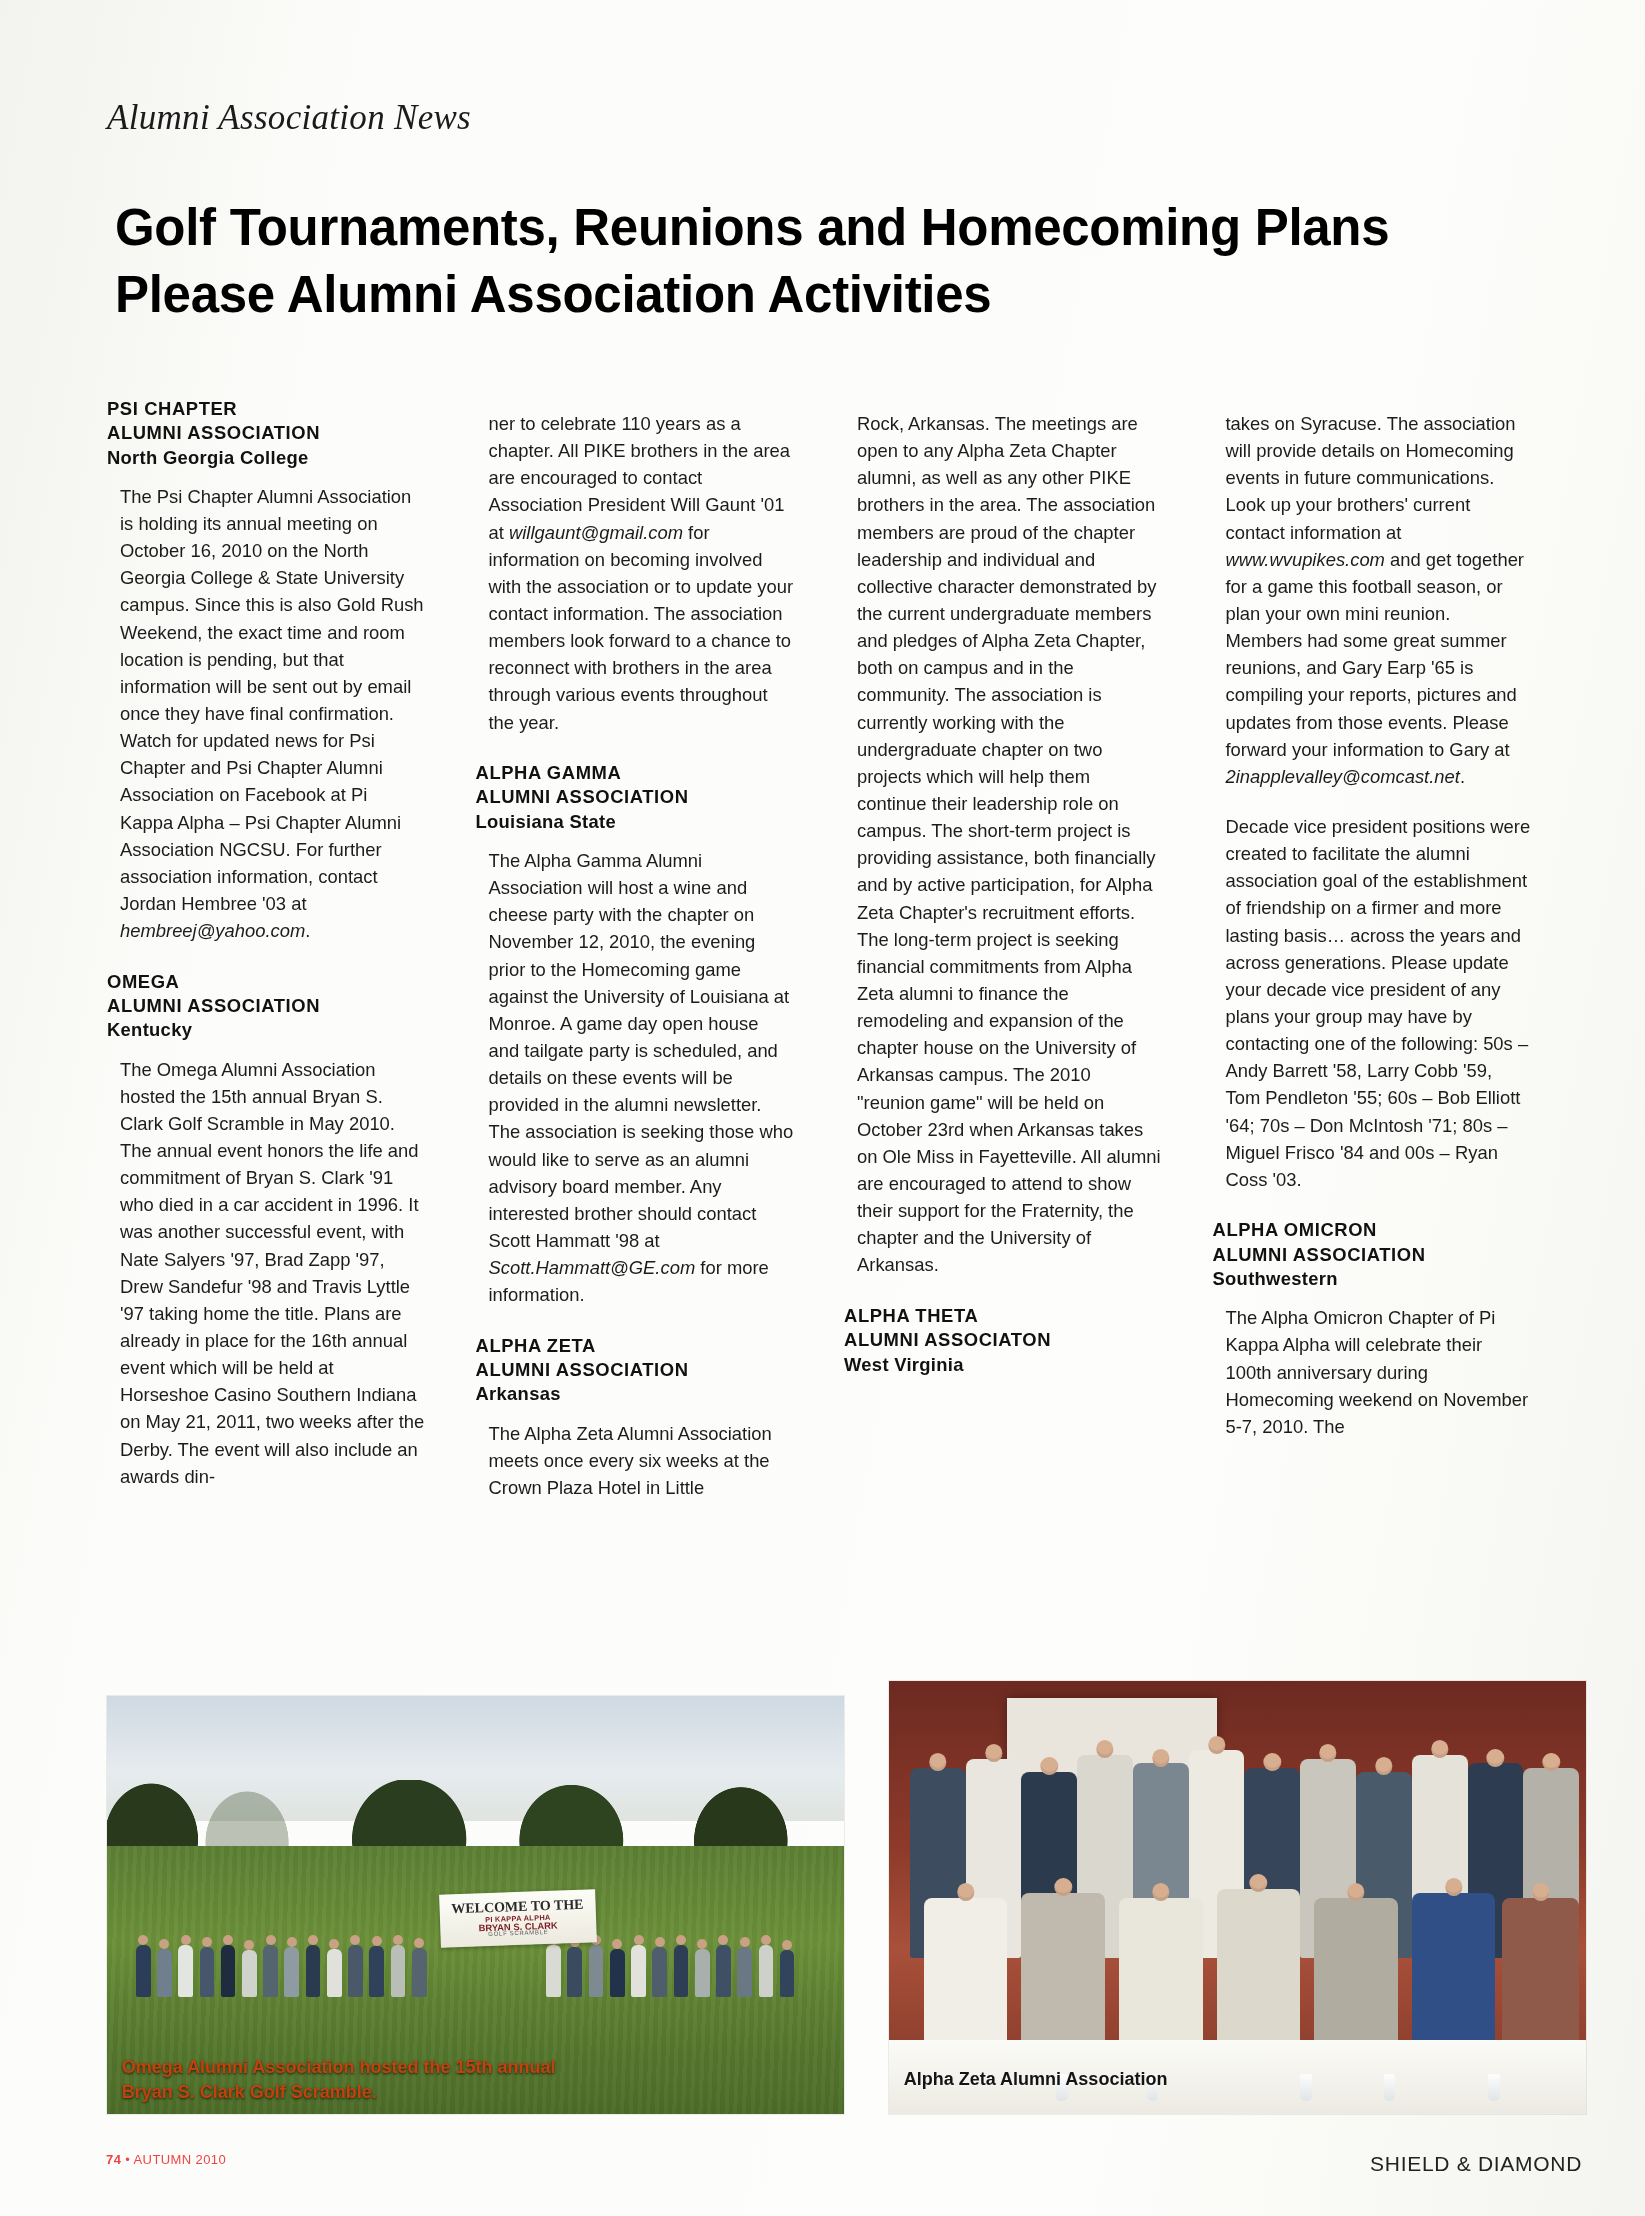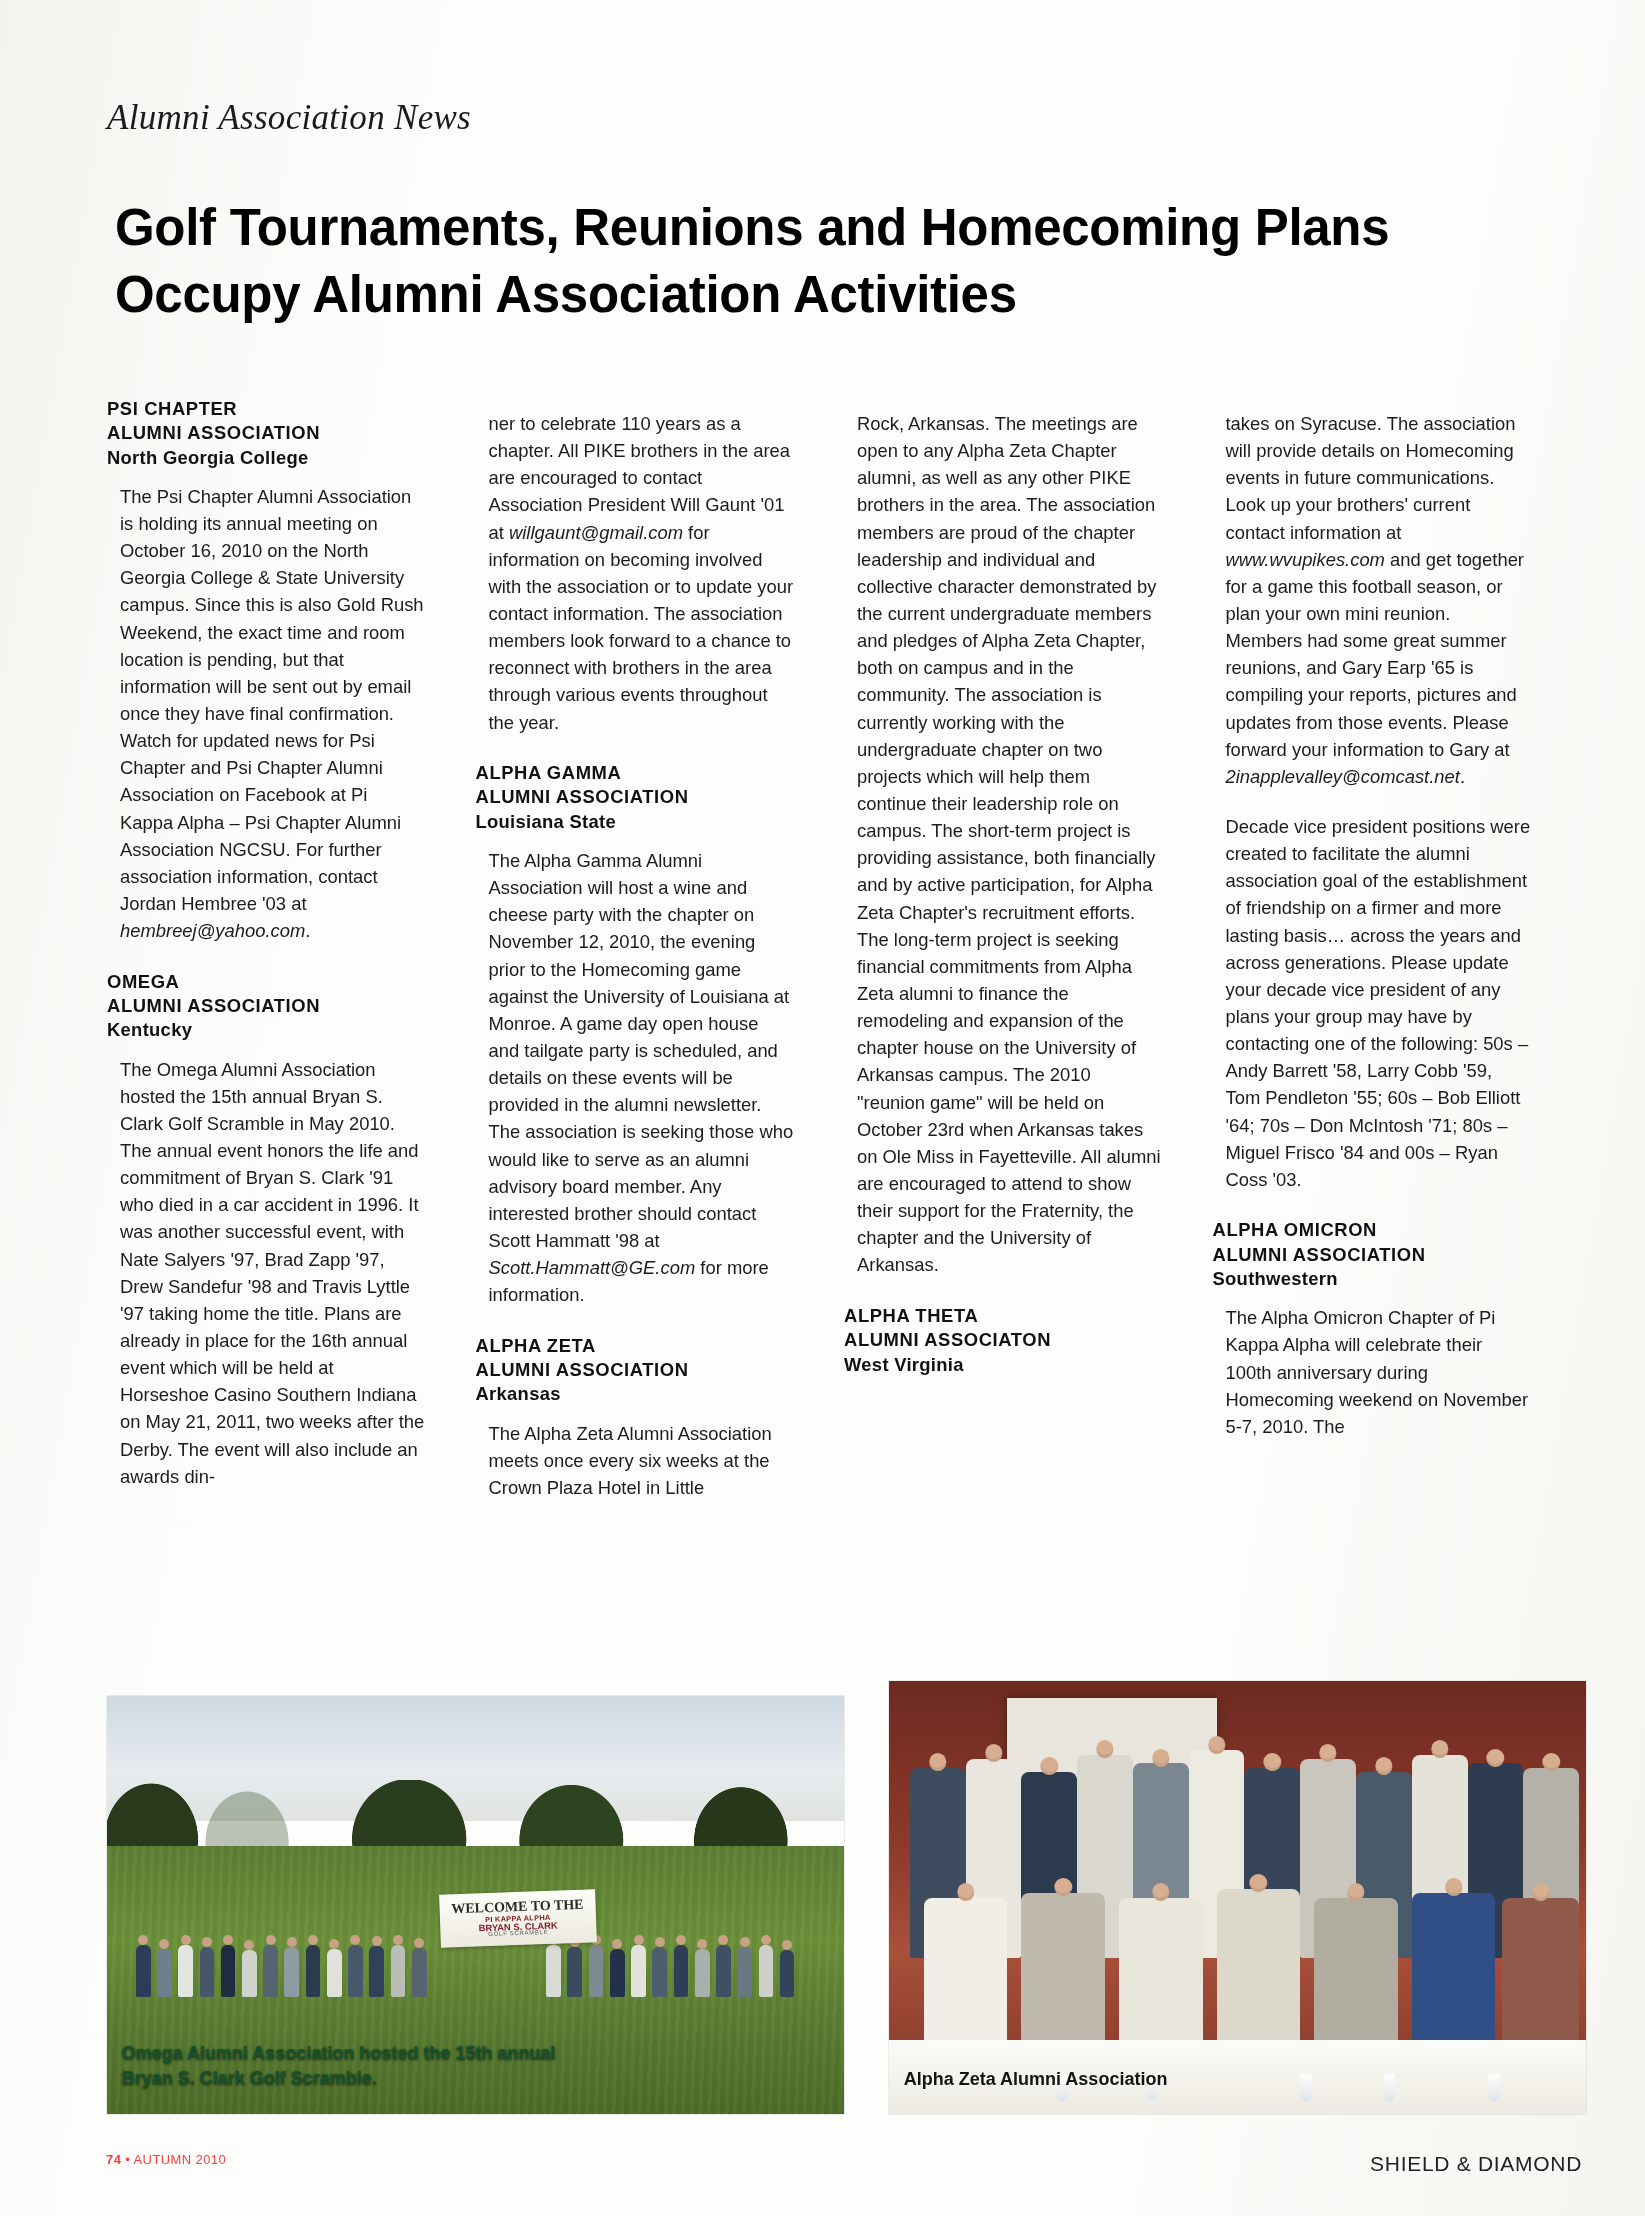--- a/index.html
+++ b/index.html
@@ -108,23 +108,23 @@
   }
   .photo-right {
     left: 888px;
     top: 1680px;
     width: 697px;
     height: 433px;
   }
   .caption {
     position: absolute;
     left: 14.7px;
-    bottom: 24px;
+    bottom: 10px;
     right: 14.7px;
-    color: #14532d;
+    color: #c2410c;
     font-size: 18px;
     font-weight: bold;
     line-height: 1.36;
     text-shadow: 0 1.3px 2.7px rgba(0,0,0,0.75);
   }
   .caption-dark {
     color: #141414;
     text-shadow: 0 0.7px 1.3px rgba(255,255,255,0.55);
     bottom: 23px;
   }
@@ -261,21 +261,21 @@
 
 <div class="page">
   <div class="paper-tint"></div>
 
   <div class="content">
 
     <div class="kicker">Alumni Association News</div>
 
     <div class="headline">
       <span class="hl-line">Golf Tournaments, Reunions and Homecoming Plans</span>
-      <span class="hl-line">Occupy Alumni Association Activities</span>
+      <span class="hl-line">Please Alumni Association Activities</span>
     </div>
 
     <div class="columns">
 
       <div class="col">
         <div class="sec-head">
           <span class="ln1">PSI CHAPTER</span>
           <span class="ln2">ALUMNI ASSOCIATION</span>
           <span class="ln3">North Georgia College</span>
         </div>

